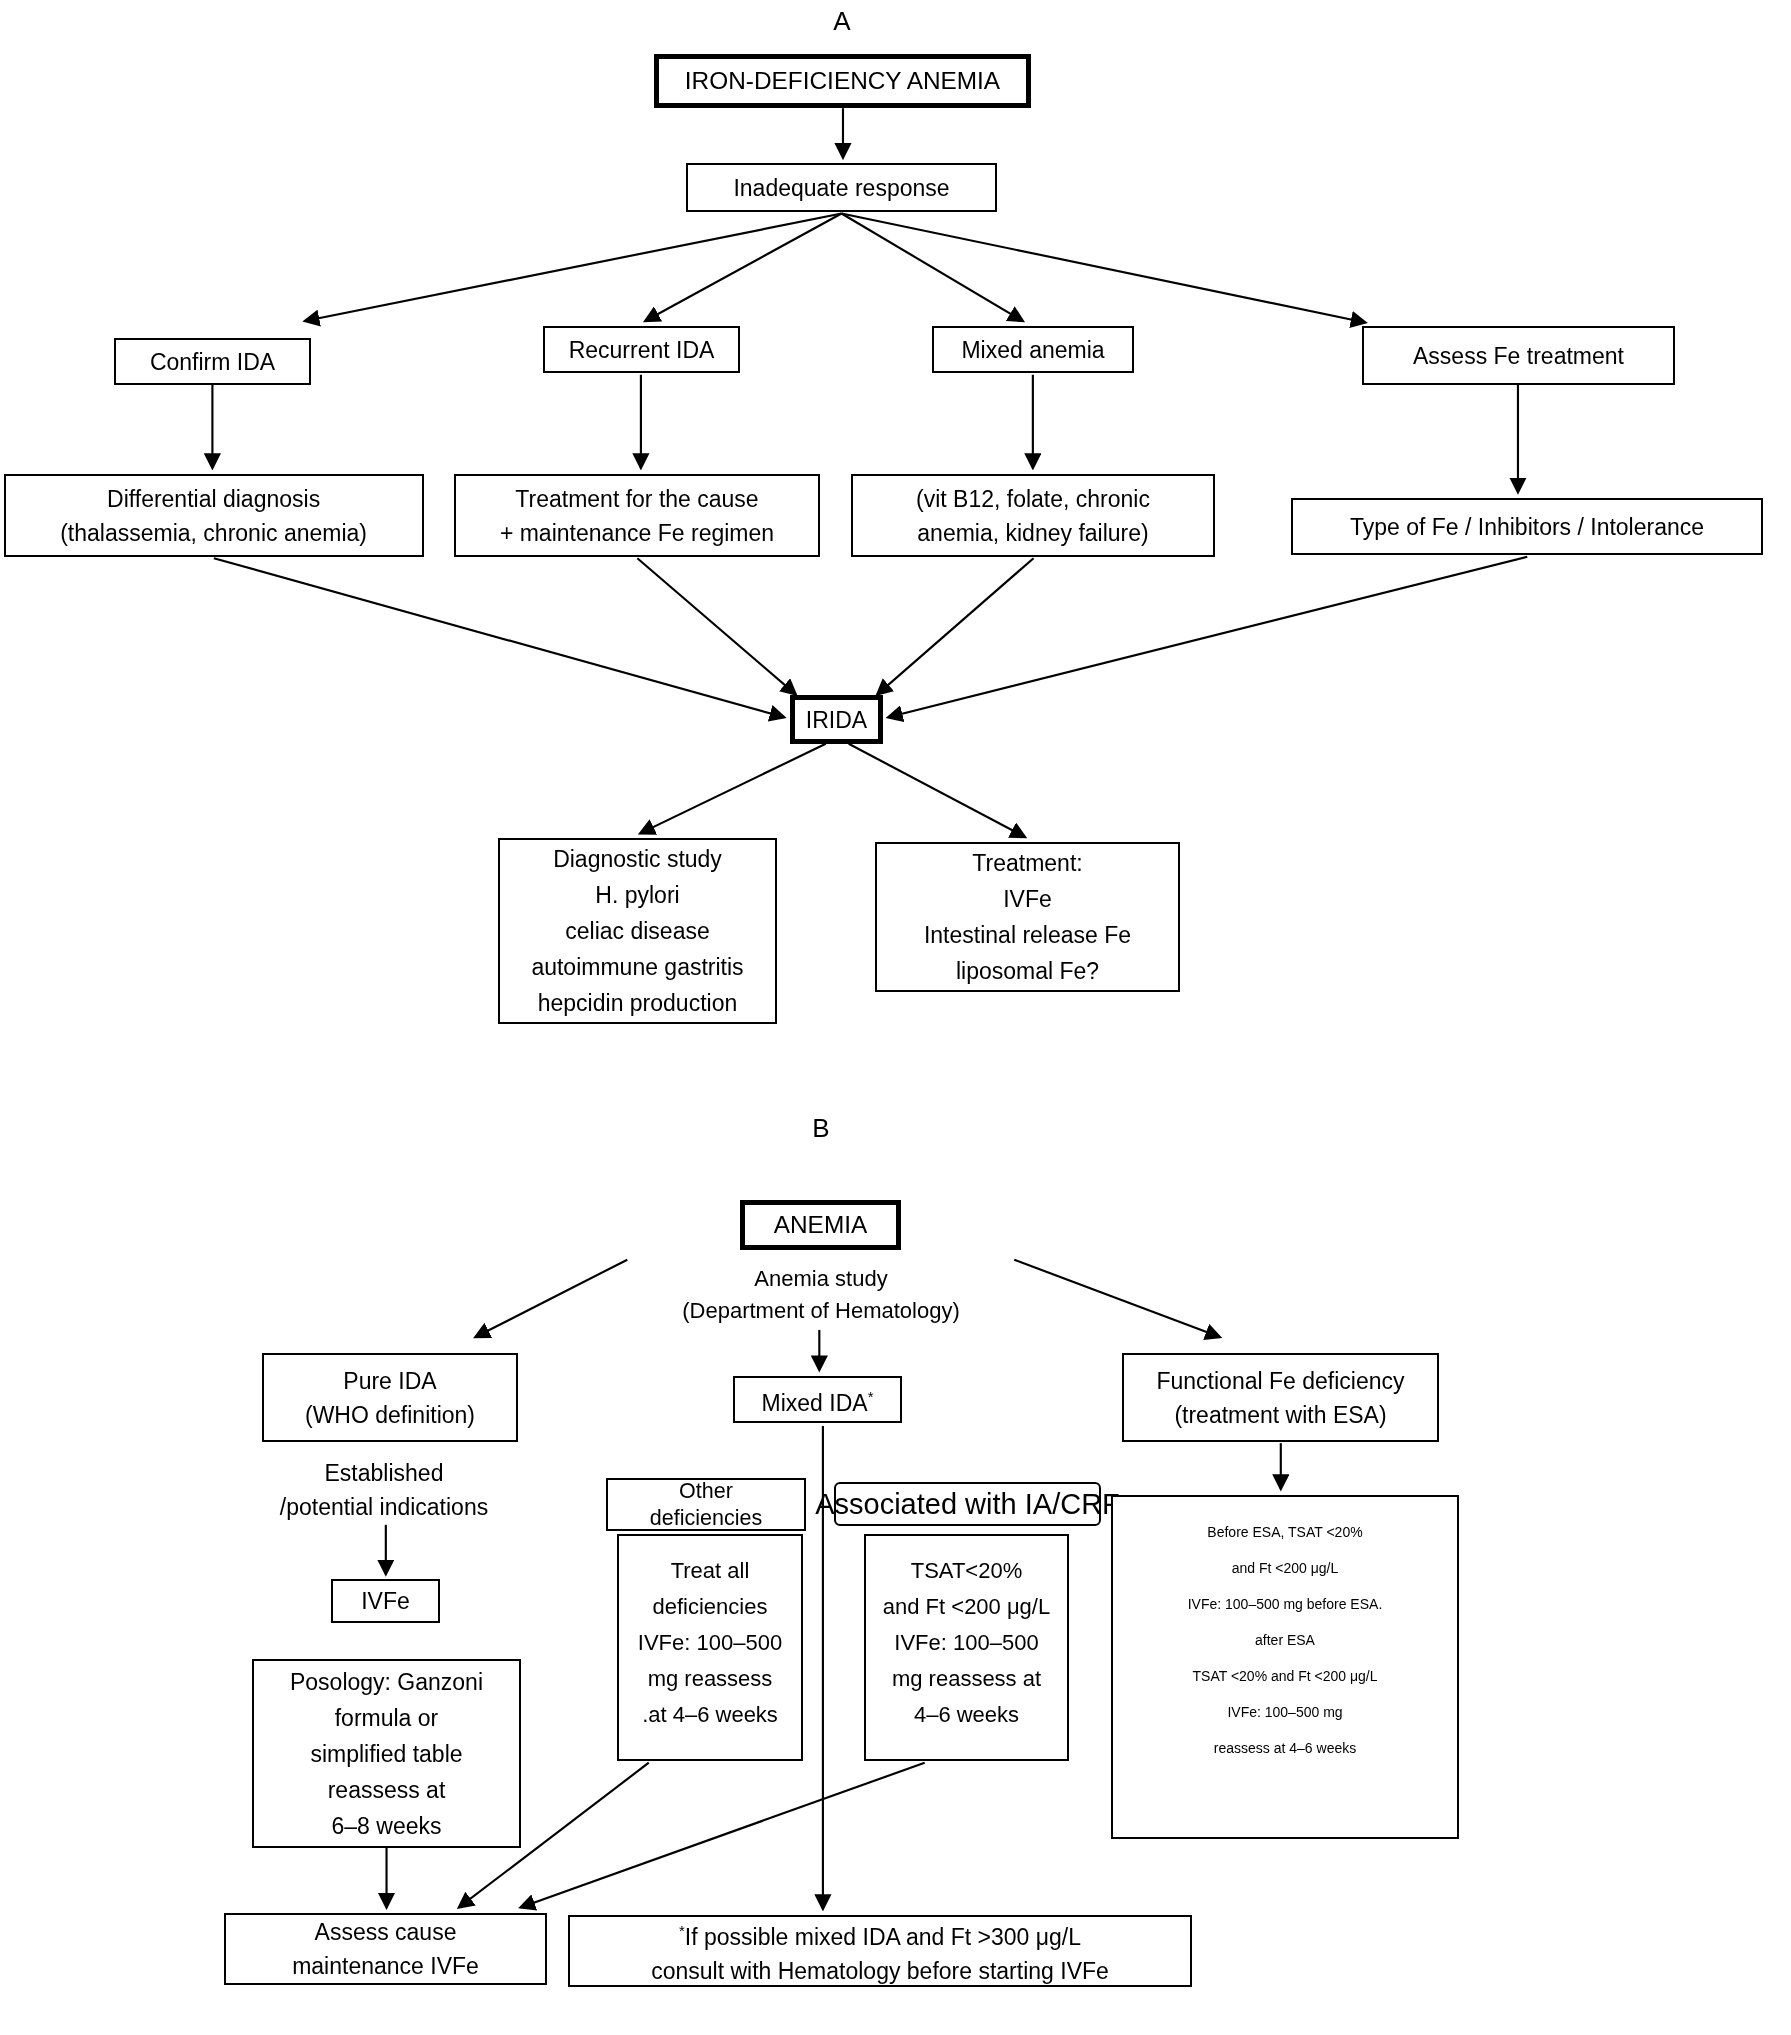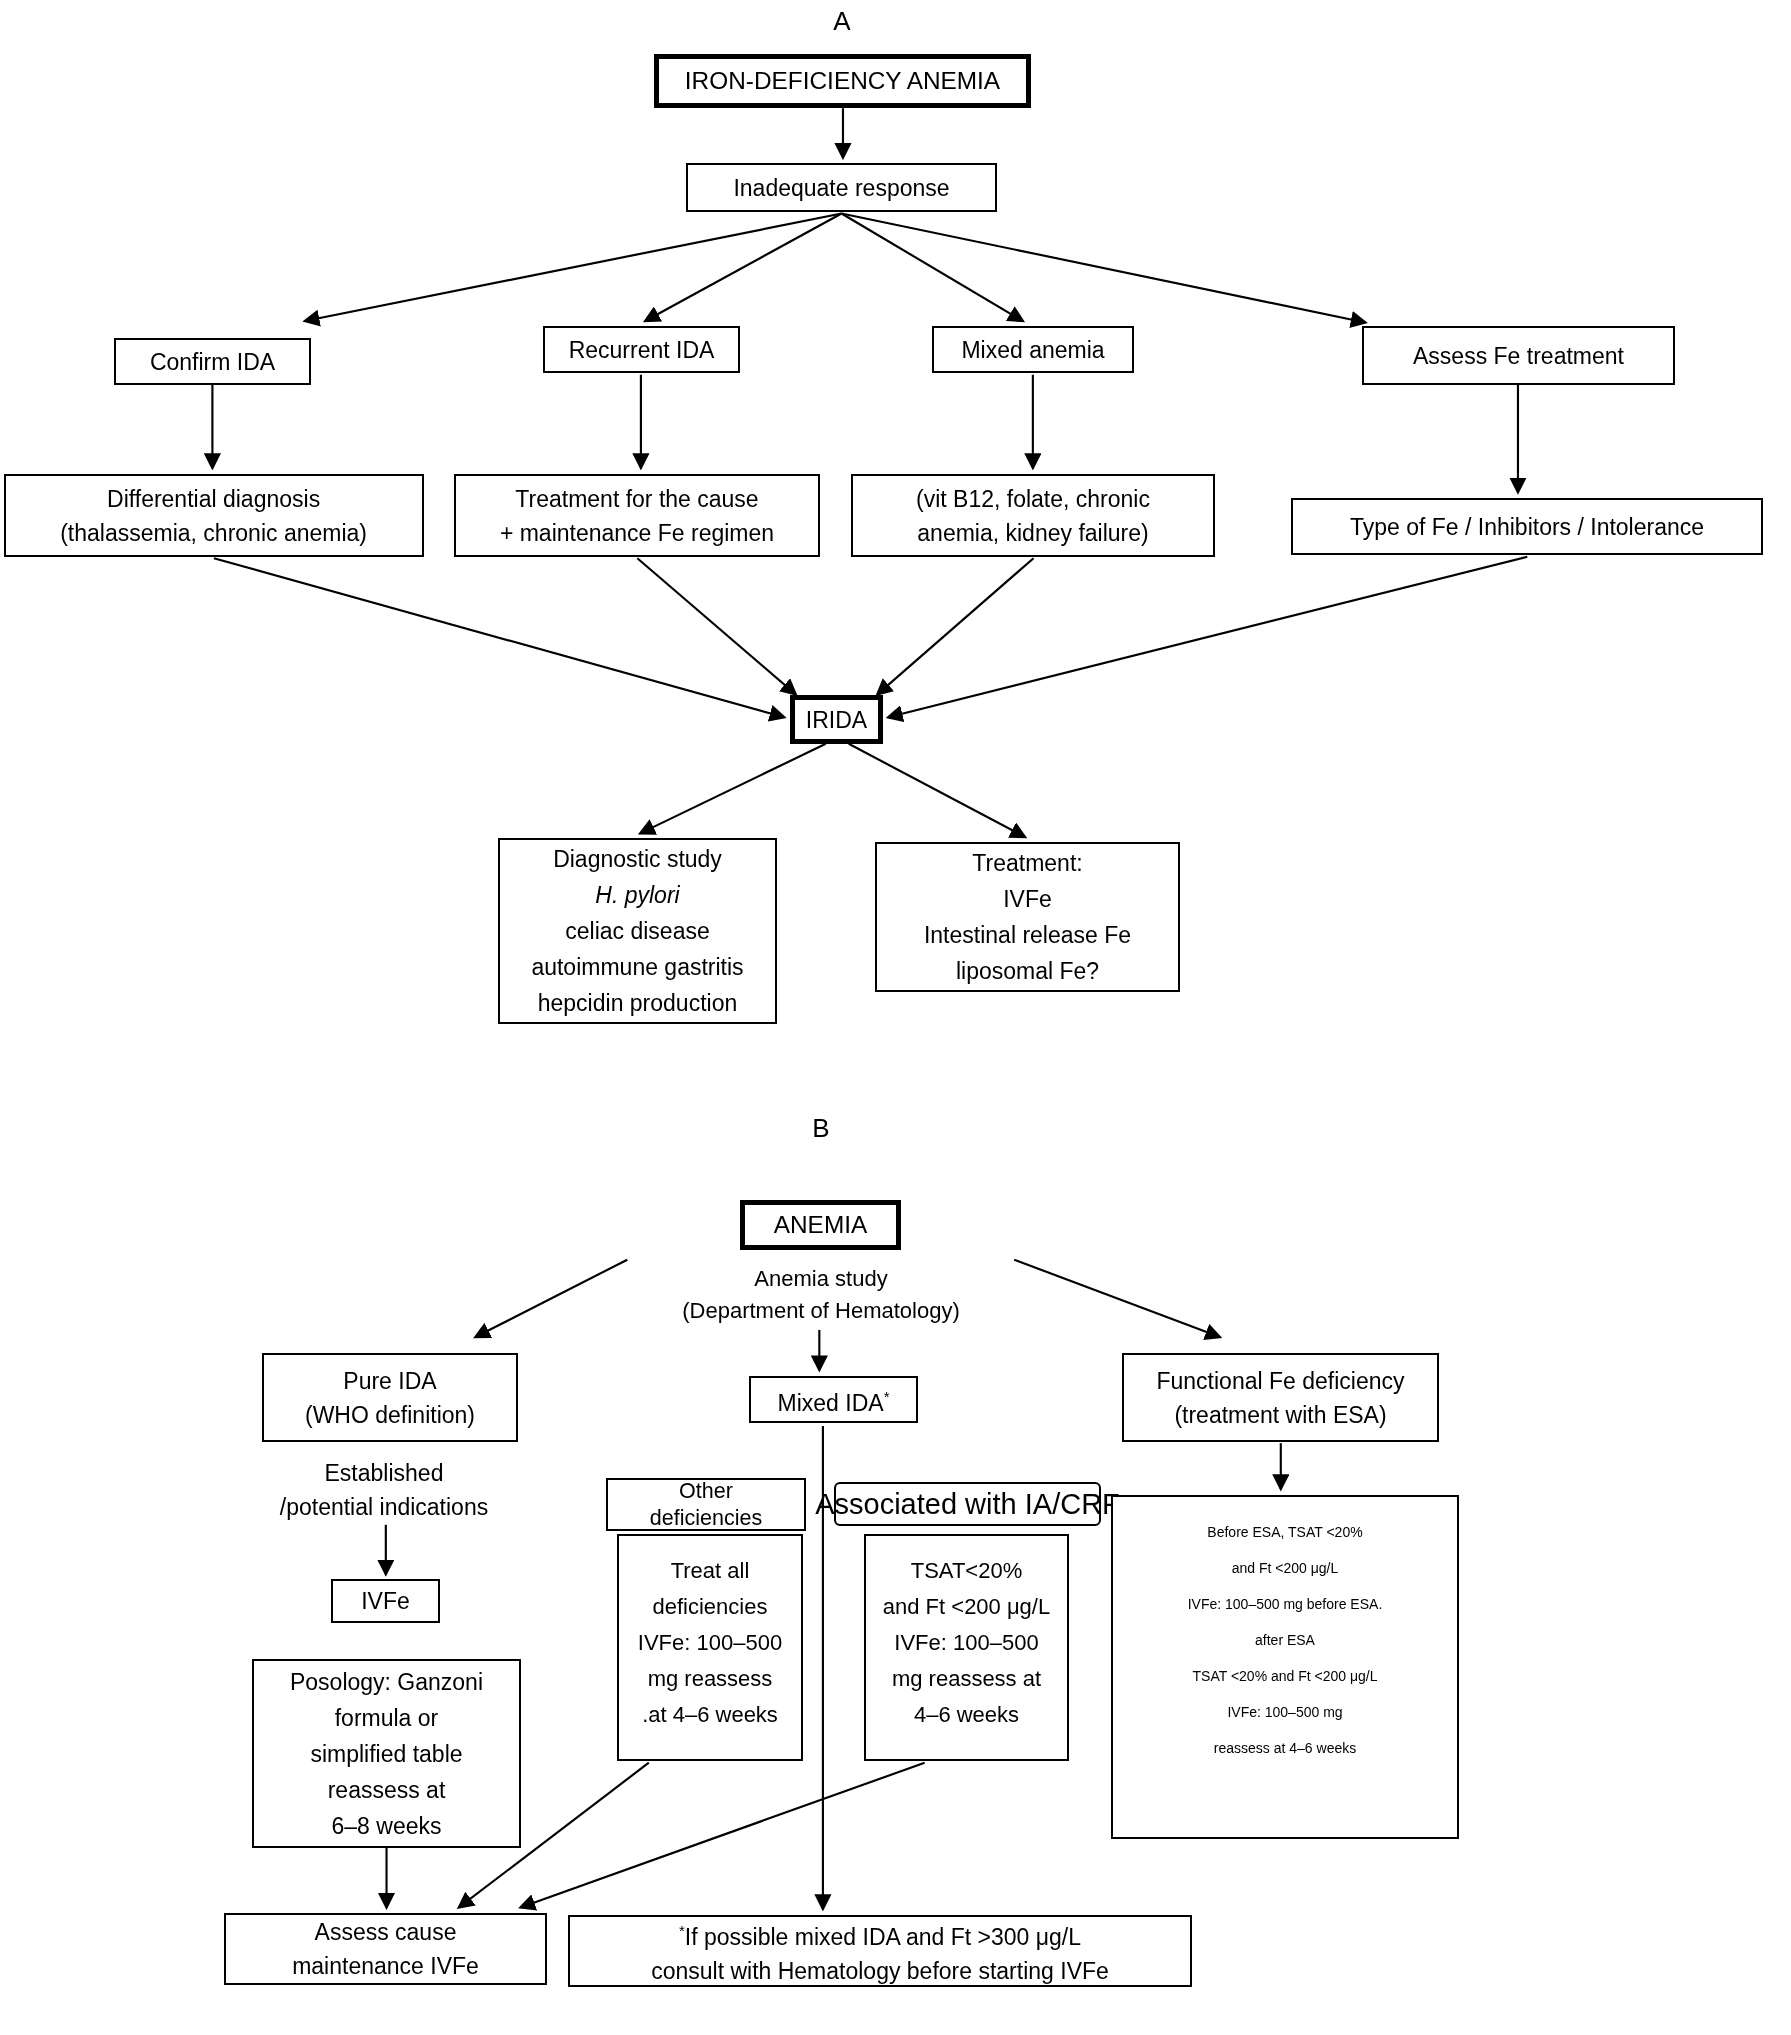--- a/index.html
+++ b/index.html
@@ -11,21 +11,21 @@
        text-align:center;font-size:23px;}
   .bold{border-width:5px;}
   .plain{position:absolute;background:transparent;border:none;display:flex;flex-direction:column;
          align-items:center;justify-content:flex-start;text-align:center;font-size:23px;box-sizing:border-box;}
   .ta{justify-content:flex-start;padding-top:17px;}
   .line{white-space:nowrap;line-height:34px;}
   .lh50 .line{line-height:36px;}
   .lh44 .line{line-height:32px;}
   .lh38 .line{line-height:27px;}
   .panel-label{font-size:26px;}
-  .italic{font-style:italic;}
+  .italic{}
   sup{font-size:65%;}
 </style>
 </head>
 <body>
 
 <div id="canvas">
 
   <svg id="edges" width="1792" height="2035" viewBox="0 0 2500 2840">
     <defs>
       <marker id="arr" viewBox="0 0 10 10" refX="8.5" refY="5" markerWidth="8" markerHeight="8" orient="auto">
@@ -149,21 +149,21 @@
   </div>
 
   <div class="box lh50" style="left:252px;top:1632px;width:269px;height:189px;margin-top:27px;">
     <div class="line">Posology: Ganzoni</div>
     <div class="line">formula or</div>
     <div class="line">simplified table</div>
     <div class="line">reassess at</div>
     <div class="line">6–8 weeks</div>
   </div>
 
-  <div class="box" style="left:733px;top:1376px;width:169px;height:47px;margin-left:16px;">
+  <div class="box" style="left:733px;top:1376px;width:169px;height:47px;">
     <div class="line"><span>Mixed IDA</span><sup>*</sup></div>
   </div>
 
   <div class="box lh38" style="left:606px;top:1478px;width:200px;height:53px;font-size:21.5px;">
     <div class="line">Other</div>
     <div class="line">deficiencies</div>
   </div>
 
   <div class="box lh50 ta" style="left:617px;top:1534px;width:186px;height:227px;font-size:22px;">
     <div class="line">Treat all</div>

